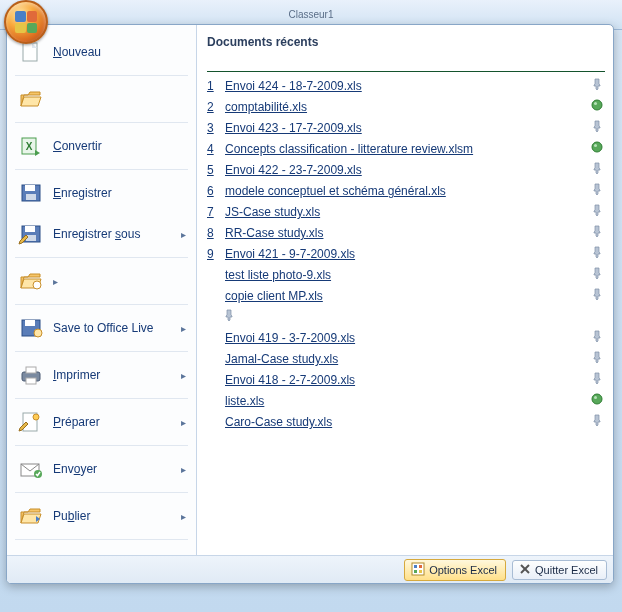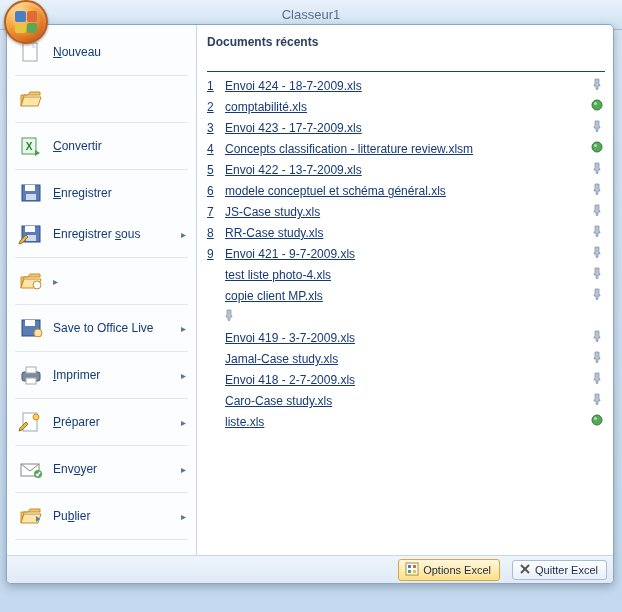--- a/index.html
+++ b/index.html
@@ -11,21 +11,21 @@
     overflow: hidden;
     position: relative;
   }
   .titlebar {
     height: 30px;
     background: linear-gradient(#e9f1fb, #d0e2f3);
     border-bottom: 1px solid #9db9d8;
     text-align: center;
     line-height: 30px;
     color: #5a6e88;
-    font-size: 13px;
+    font-size: 10px;
     position: relative;
   }
   .office-button {
     position: absolute;
     left: 4px; top: 0px;
     width: 44px; height: 44px;
     border-radius: 50%;
     background: radial-gradient(circle at 35% 30%, #ffe6a8 0%, #f9a93c 35%, #d9691e 70%, #7a2c0d 100%);
     border: 2px solid #b85f1a;
     box-shadow: 0 1px 3px rgba(0,0,0,0.4), inset 0 2px 4px rgba(255,255,255,0.5);
@@ -102,21 +102,21 @@
   }
   .recent-item .num { width:14px; text-align:left; text-decoration: underline; }
   .recent-item .fname { flex:1; padding-left:4px; white-space:nowrap; overflow:hidden; text-overflow:ellipsis;text-decoration:underline; }
   .recent-item .pin { width:16px; text-align:center; }
   .footer {
     height: 28px;
     background: linear-gradient(#eef4fb, #e0eaf5);
     border-top: 1px solid #c7d6e8;
     display: flex; justify-content: flex-end; align-items: center;
     padding-right: 6px;
-    gap: 12px;
+    gap: 6px;
   }
   .footer button {
     font-family: inherit; font-size: 11px;
     padding: 2px 8px 2px 6px;
     border: 1px solid #a8bcd4;
     border-radius: 3px;
     background: linear-gradient(#fdfefe, #e9eff8);
     color: #1a2a45;
     display:flex; align-items:center; gap:4px;
     cursor:pointer;
@@ -306,21 +306,21 @@
           <div class="recent-item">
             <span class="num">4</span>
             <span class="fname">Concepts classification - litterature review.xlsm</span>
             <span class="pin"><svg class="pin-svg" width="12" height="12" viewBox="0 0 12 12">
                 <circle cx="6" cy="6" r="5" fill="#58a85a" stroke="#2e7d32"></circle>
                 <circle cx="4.5" cy="4.5" r="1.5" fill="#b6e2b8"></circle>
               </svg></span>
           </div>
           <div class="recent-item">
             <span class="num">5</span>
-            <span class="fname">Envoi 422 - 13-7-2009.xls</span>
+            <span class="fname">Envoi 422 - 23-7-2009.xls</span>
             <span class="pin"><svg class="pin-svg" width="12" height="12" viewBox="0 0 12 12">
                 <path d="M4 1h4v5l1 1v1H7v3l-1 1-1-1V8H3V7l1-1z" fill="#b8c4d4" stroke="#7f91a8" stroke-width="0.7"></path>
               </svg></span>
           </div>
           <div class="recent-item">
             <span class="num">6</span>
             <span class="fname">modele conceptuel et schéma général.xls</span>
             <span class="pin"><svg class="pin-svg" width="12" height="12" viewBox="0 0 12 12">
                 <path d="M4 1h4v5l1 1v1H7v3l-1 1-1-1V8H3V7l1-1z" fill="#b8c4d4" stroke="#7f91a8" stroke-width="0.7"></path>
               </svg></span>
@@ -341,21 +341,21 @@
           </div>
           <div class="recent-item">
             <span class="num">9</span>
             <span class="fname">Envoi 421 - 9-7-2009.xls</span>
             <span class="pin"><svg class="pin-svg" width="12" height="12" viewBox="0 0 12 12">
                 <path d="M4 1h4v5l1 1v1H7v3l-1 1-1-1V8H3V7l1-1z" fill="#b8c4d4" stroke="#7f91a8" stroke-width="0.7"></path>
               </svg></span>
           </div>
           <div class="recent-item">
             <span class="num"></span>
-            <span class="fname">test liste photo-4.xls</span>
+            <span class="fname">test liste photo-9.xls</span>
             <span class="pin"><svg class="pin-svg" width="12" height="12" viewBox="0 0 12 12">
                 <path d="M4 1h4v5l1 1v1H7v3l-1 1-1-1V8H3V7l1-1z" fill="#b8c4d4" stroke="#7f91a8" stroke-width="0.7"></path>
               </svg></span>
           </div>
           <div class="recent-item">
             <span class="num"></span>
             <span class="fname">copie client MP.xls</span>
             <span class="pin"><svg class="pin-svg" width="12" height="12" viewBox="0 0 12 12">
                 <path d="M4 1h4v5l1 1v1H7v3l-1 1-1-1V8H3V7l1-1z" fill="#b8c4d4" stroke="#7f91a8" stroke-width="0.7"></path>
               </svg></span>
@@ -376,37 +376,37 @@
           <div class="recent-item">
             <span class="num"></span>
             <span class="fname">Jamal-Case study.xls</span>
             <span class="pin"><svg class="pin-svg" width="12" height="12" viewBox="0 0 12 12">
                 <path d="M4 1h4v5l1 1v1H7v3l-1 1-1-1V8H3V7l1-1z" fill="#b8c4d4" stroke="#7f91a8" stroke-width="0.7"></path>
               </svg></span>
           </div>
           <div class="recent-item">
             <span class="num"></span>
             <span class="fname">Envoi 418 - 2-7-2009.xls</span>
-            <span class="pin"><svg class="pin-svg" width="12" height="12" viewBox="0 0 12 12">
-                <path d="M4 1h4v5l1 1v1H7v3l-1 1-1-1V8H3V7l1-1z" fill="#b8c4d4" stroke="#7f91a8" stroke-width="0.7"></path>
-              </svg></span>
-          </div>
-          <div class="recent-item">
-            <span class="num"></span>
-            <span class="fname">Caro-Case study.xls</span>
             <span class="pin"><svg class="pin-svg" width="12" height="12" viewBox="0 0 12 12">
                 <path d="M4 1h4v5l1 1v1H7v3l-1 1-1-1V8H3V7l1-1z" fill="#b8c4d4" stroke="#7f91a8" stroke-width="0.7"></path>
               </svg></span>
           </div>
           <div class="recent-item">
             <span class="num"></span>
             <span class="fname">liste.xls</span>
             <span class="pin"><svg class="pin-svg" width="12" height="12" viewBox="0 0 12 12">
                 <circle cx="6" cy="6" r="5" fill="#58a85a" stroke="#2e7d32"></circle>
                 <circle cx="4.5" cy="4.5" r="1.5" fill="#b6e2b8"></circle>
+              </svg></span>
+          </div>
+          <div class="recent-item">
+            <span class="num"></span>
+            <span class="fname">Caro-Case study.xls</span>
+            <span class="pin"><svg class="pin-svg" width="12" height="12" viewBox="0 0 12 12">
+                <path d="M4 1h4v5l1 1v1H7v3l-1 1-1-1V8H3V7l1-1z" fill="#b8c4d4" stroke="#7f91a8" stroke-width="0.7"></path>
               </svg></span>
           </div>
         </div>
     </div>
   </div>
   <div class="footer">
     <button class="opt">
       <span>
         <svg width="14" height="14" viewBox="0 0 14 14">
             <rect x="1" y="1" width="12" height="12" fill="#fff" stroke="#b08b2e"></rect>

